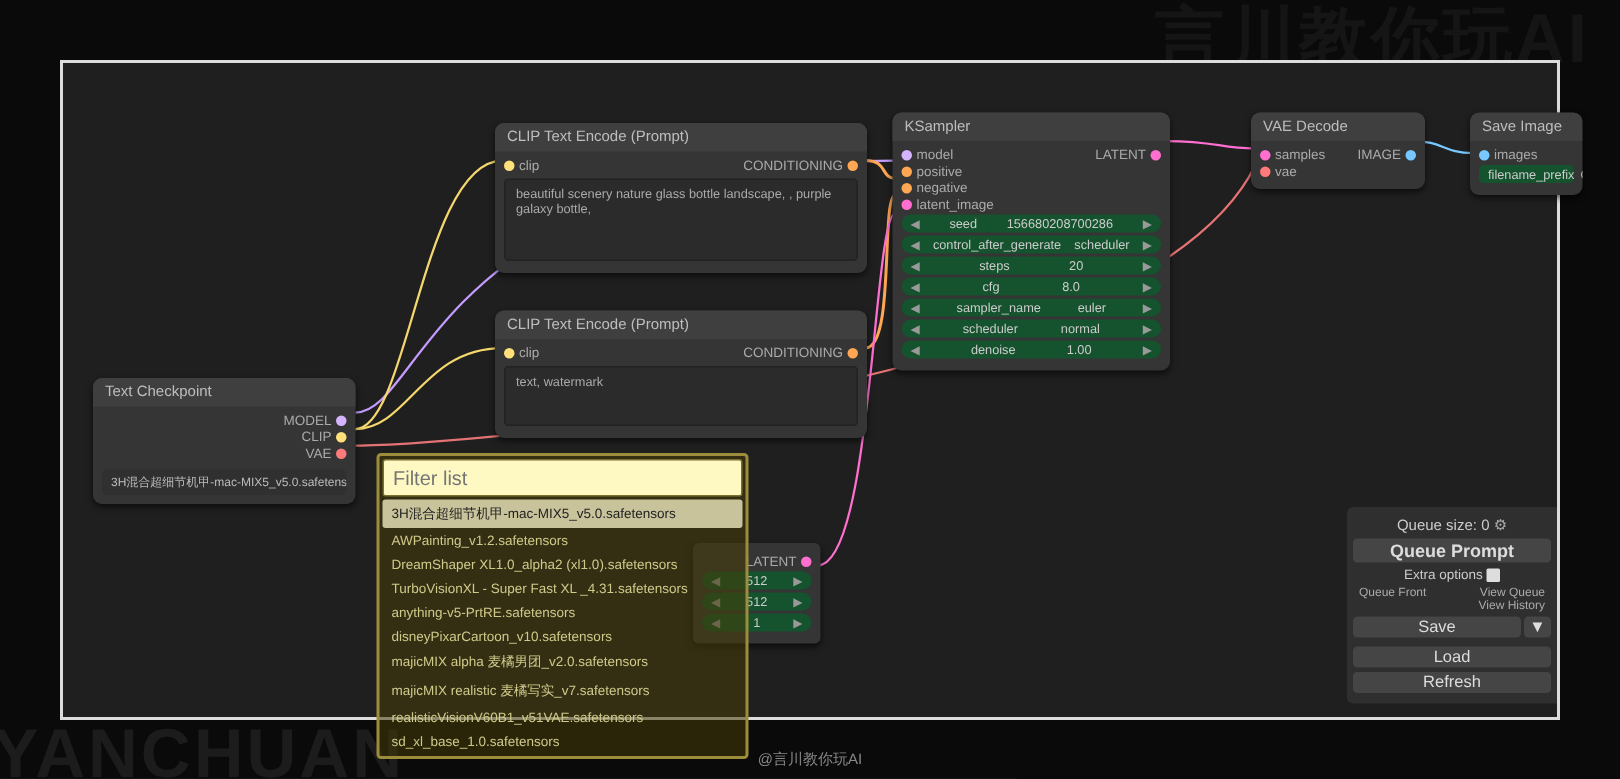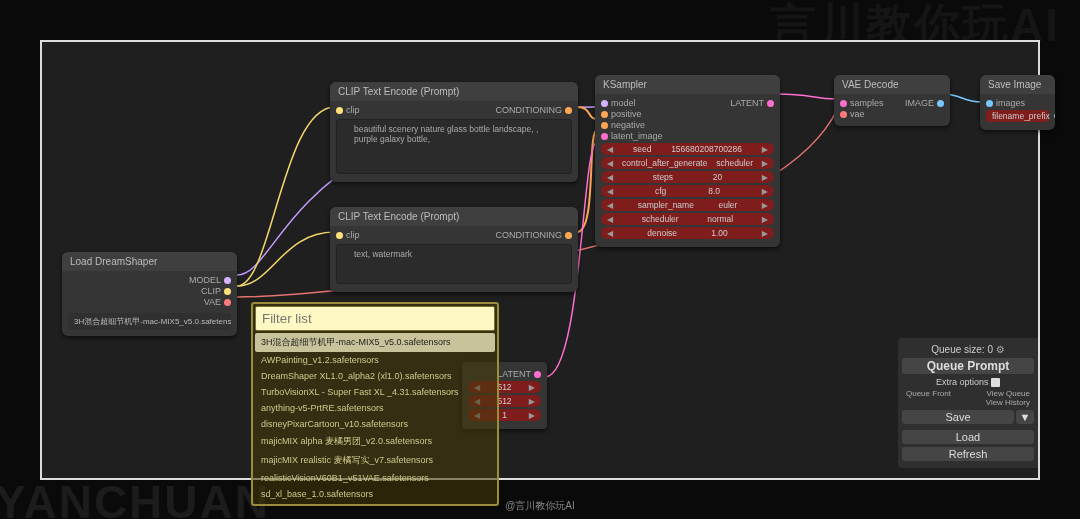--- a/index.html
+++ b/index.html
@@ -27,26 +27,26 @@
   .dot { width: 7px; height: 7px; border-radius: 50%; display: inline-block; }
   .d-model   { background: #d5b3ff; }
   .d-clip    { background: #ffe07a; }
   .d-vae     { background: #ff7a7a; }
   .d-cond    { background: #ffa753; }
   .d-latent  { background: #ff6fcf; }
   .d-image   { background: #78c8ff; }
   .out-label { color: #aaa; font-size: 9px; }
   .textbox {
     background: #2b2b2b; border: 1px solid #222; border-radius: 3px;
-    margin: 4px 0 2px; padding: 4px 17px; font-size: 8.5px; color: #aaa;
+    margin: 4px 0 2px; padding: 4px 7px; font-size: 8.5px; color: #aaa;
     height: 55px;
   }
   .widget {
     display: flex; justify-content: space-between; align-items: center;
-    background: #7f1d1d; border-radius: 10px; margin: 2px 0;
+    background: #14532d; border-radius: 10px; margin: 2px 0;
     padding: 1px 6px; font-size: 8.5px; color: #ccc;
   }
   .widget .tri { color: #999; font-size: 8px; }
   .ckpt-field {
     background: #303030; border-radius: 3px; padding: 3px 6px; margin-top: 6px;
     font-size: 8px; color: #bbb; overflow: hidden; white-space: nowrap;
   }
   
   .dropdown {
     position: absolute; left: 209px; top: 260px; width: 248px;
@@ -103,21 +103,21 @@
     <path d="M195 244 C 230 244, 240 190, 293 190" stroke="#f5d76e" stroke-width="1.5" fill="none"></path>
     <path d="M195 255 C 260 255, 720 220, 795 68" stroke="#e57373" stroke-width="1.5" fill="none"></path>
     <path d="M535 65 C 550 65, 545 77, 555 77" stroke="#ffa753" stroke-width="2" fill="none"></path>
     <path d="M535 190 C 555 190, 545 88, 555 88" stroke="#ffa753" stroke-width="2" fill="none"></path>
     <path d="M503 335 C 540 335, 540 100, 555 100" stroke="#ff6fcf" stroke-width="1.5" fill="none"></path>
     <path d="M735 52 C 770 52, 770 57, 795 57" stroke="#ff6fcf" stroke-width="1.5" fill="none"></path>
     <path d="M900 52 C 920 52, 920 60, 940 60" stroke="#78c8ff" stroke-width="1.5" fill="none"></path>
   </svg>
 
   <div class="node" style="left:20px; top:210px; width:175px;">
-    <div class="node-title">Load DreamShaper</div>
+    <div class="node-title">Text Checkpoint</div>
     <div class="node-body">
       <div class="port-row">
           <span></span>
           <span class="port-right">
             <span class="out-label">MODEL</span>
             <span class="dot d-model"></span>
           </span>
         </div>
       <div class="port-row">
           <span></span>

